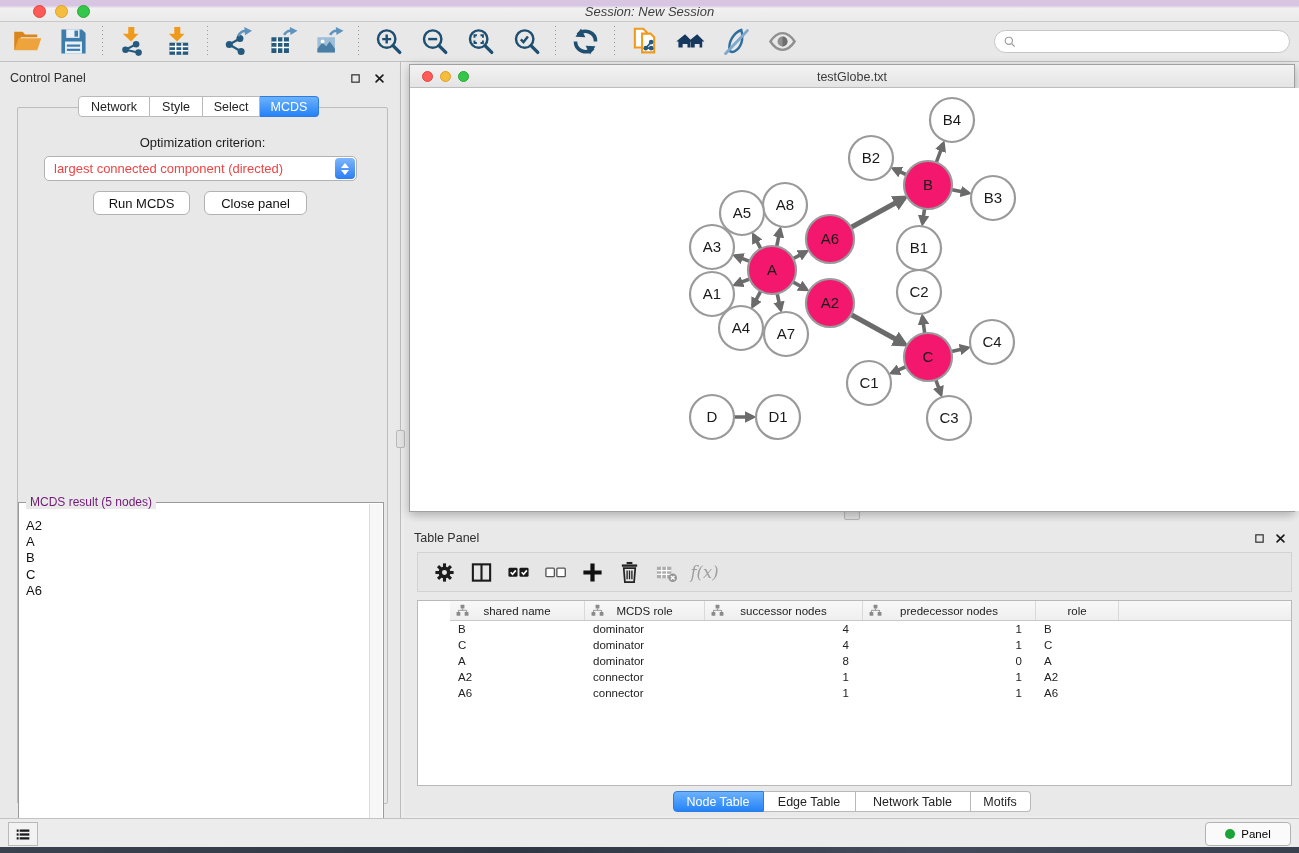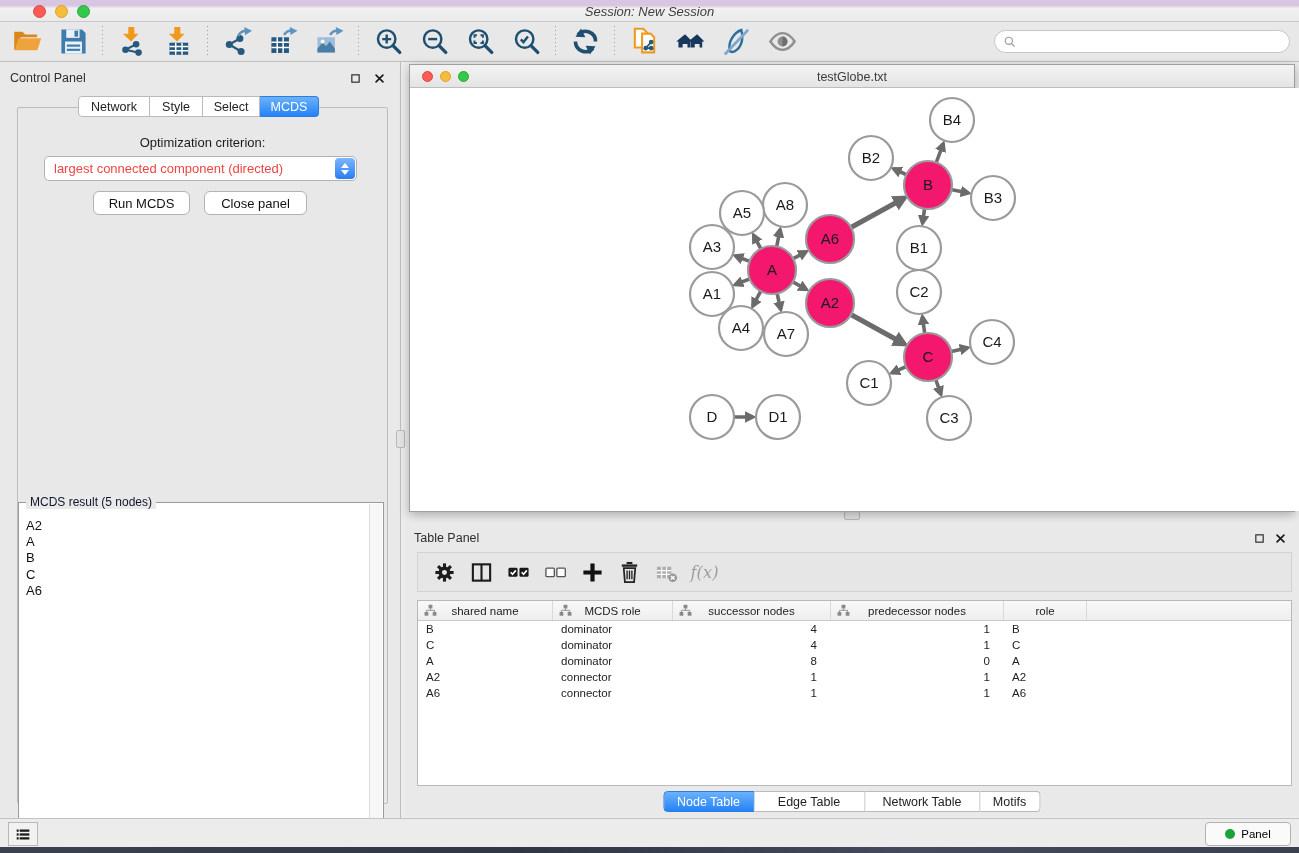--- a/index.html
+++ b/index.html
@@ -64,21 +64,21 @@
   .dd-stepper i{width:0;height:0;border-left:4px solid transparent;border-right:4px solid transparent;}
   .dd-stepper .up{border-bottom:5px solid #fff;}
   .dd-stepper .down{border-top:5px solid #fff;}
   .cp-btn{position:absolute;top:83px;height:24px;background:#fff;border:1px solid #b2b2b2;
     border-radius:6px;font-size:13px;font-family:inherit;color:#111;cursor:default;}
   .btn-run{left:75px;width:97px;} .btn-closep{left:186px;width:103px;}
 
   .result-box{position:absolute;left:0px;top:394px;width:366px;height:344px;
     border:1px solid #9a9a9a;background:#fff;}
   .result-legend{position:absolute;left:7px;top:-8px;background:#e9e9e9;padding:0 4px;
-    font-size:12px;color:#0f172a;}
+    font-size:12px;color:#701a75;}
   .result-list{position:absolute;left:1px;top:6px;right:14px;bottom:1px;background:#fff;
     padding:9px 0 0 6px;font-size:13px;line-height:16.2px;color:#111;overflow:hidden;}
   .result-scroll{position:absolute;top:1px;right:1px;bottom:1px;width:13px;background:#f7f7f7;
     border-left:1px solid #ddd;}
 
   
   .grip{position:absolute;background:#e3e3e3;border:1px solid #b9b9b9;border-radius:2px;}
   .grip-left{left:396px;top:430px;width:9px;height:18px;}
   .grip-right{left:1289px;top:423px;width:9px;height:18px;}
   .grip-bottom{left:844px;top:511px;width:16px;height:9px;}
@@ -101,21 +101,21 @@
   .tp-float{right:33px;} .tp-close{right:12px;}
   .tp-toolbar{position:absolute;left:13px;top:30px;width:875px;height:40px;
     background:#e6e6e6;border:1px solid #d2d2d2;display:flex;align-items:center;padding-left:8px;}
   .tp-btn{background:none;border:none;width:37px;height:34px;margin:0;padding:0;
     display:flex;align-items:center;justify-content:center;cursor:default;}
   .tp-btn .icon{width:23px;height:23px;}
   .tp-btn.wide .icon{width:30px;height:23px;}
   .tp-btn.disabled{opacity:.95;}
 
   .data-table{position:absolute;left:13px;top:78px;width:875px;height:186px;background:#fff;
-    border:1px solid #b9b9b9;font-size:11.5px;}
+    border:1px solid #b9b9b9;font-size:11.5px;padding-left:32px;}
   .dt-header{display:flex;height:20px;background:linear-gradient(#f8f8f8,#efefef);
     border-bottom:1px solid #c9c9c9;}
   .dt-hcell{position:relative;display:flex;align-items:center;justify-content:center;
     border-right:1px solid #d9d9d9;color:#222;}
   .dt-hcell .icon{position:absolute;left:6px;width:13px;height:13px;}
   .dt-row{display:flex;height:16px;align-items:center;}
   .dt-cell{overflow:hidden;white-space:nowrap;padding-left:8px;}
   .dt-cell.num{text-align:right;padding-right:14px;padding-left:0;}
 
   .tp-tabs{position:absolute;left:50%;transform:translateX(-50%);top:269px;display:flex;}
@@ -700,21 +700,21 @@
             <div class="dt-cell" style="width:135px">A6</div>
             <div class="dt-cell" style="width:120px">connector</div>
             <div class="dt-cell num" style="width:158px">1</div>
             <div class="dt-cell num" style="width:173px">1</div>
             <div class="dt-cell" style="width:83px">A6</div>
           </div>
         </div>
     </div>
     <div class="tp-tabs">
         <button class="active" style="width:91px">Node Table</button>
-        <button class="" style="width:111px">Edge Table</button>
+        <button class="" style="width:92px">Edge Table</button>
         <button class="" style="width:115px">Network Table</button>
         <button class="" style="width:60px">Motifs</button>
       </div>
   </div>
 
   <div class="statusbar">
     <button class="sb-list-btn">
       <span class="icon">
           <svg viewBox="0 0 24 24">
             <g fill="#1a1a1a">

